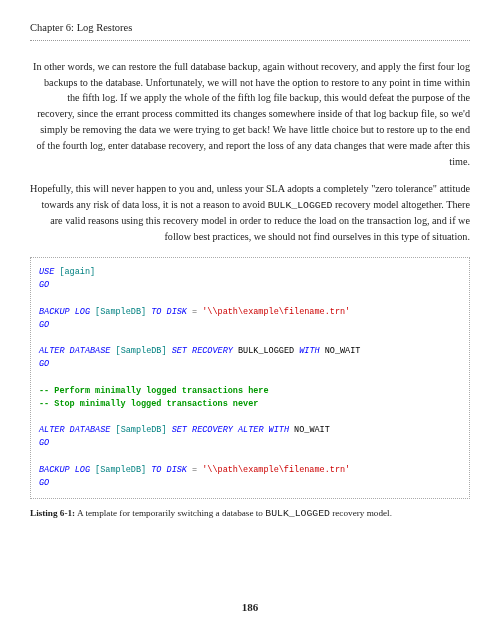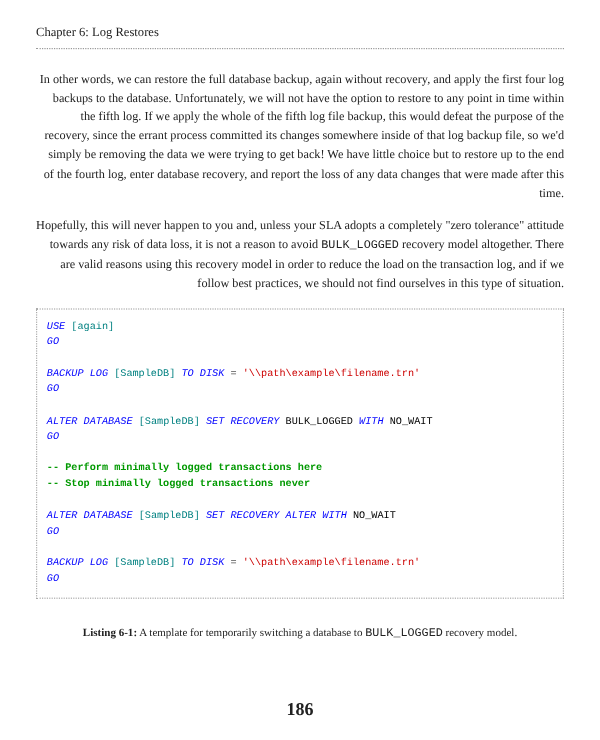--- a/index.html
+++ b/index.html
@@ -41,34 +41,33 @@
     overflow: hidden;
   }
   .kw-blue { color: #0000ff; font-style: italic; }
   .kw-teal { color: #008080; }
   .lit-red { color: #cc0000; }
   .kw-grey { color: #555; }
   .cmt-green { color: #009900; font-weight: bold; }
   .plain { color: #000; }
   .listing-caption {
     font-size: 9.2px;
-    margin-top: 22px;
-    text-align: center;
+    margin-top: 8px;
   }
   .listing-label {
     font-weight: bold;
   }
   .page-number {
     position: absolute;
-    bottom: 14px;
+    bottom: 2px;
     left: 0;
     right: 0;
     text-align: center;
     font-weight: bold;
-    font-size: 15px;
+    font-size: 11px;
     font-family: Georgia, serif;
   }
 </style>
 </head>
 <body>
 
 <div class="chapter-header">
   <span>Chapter 6: Log Restores</span>
 </div>
 

